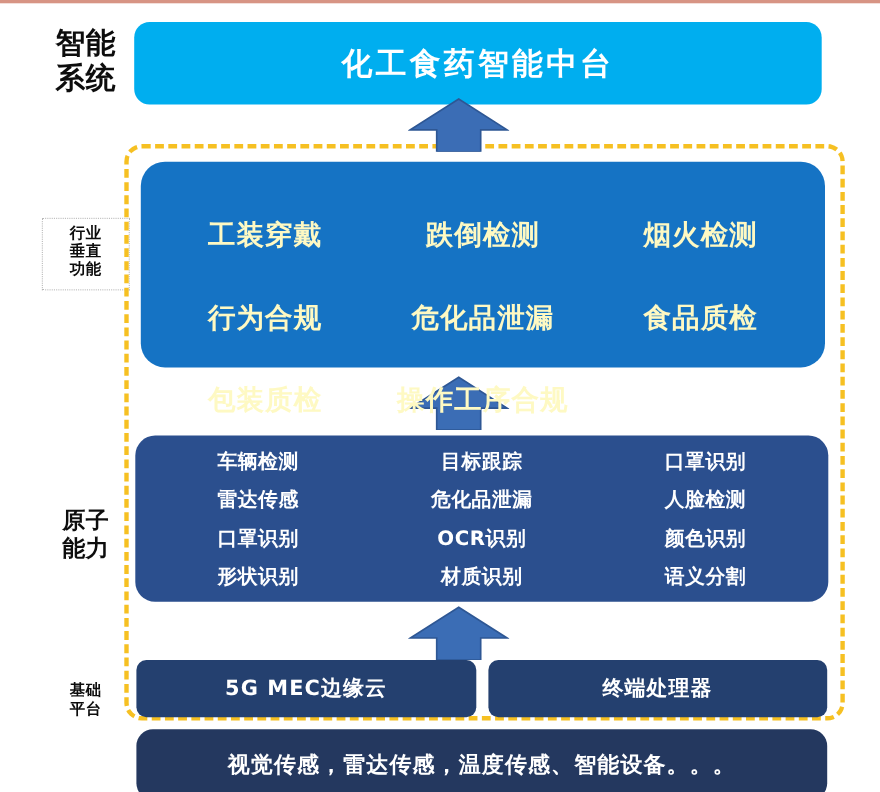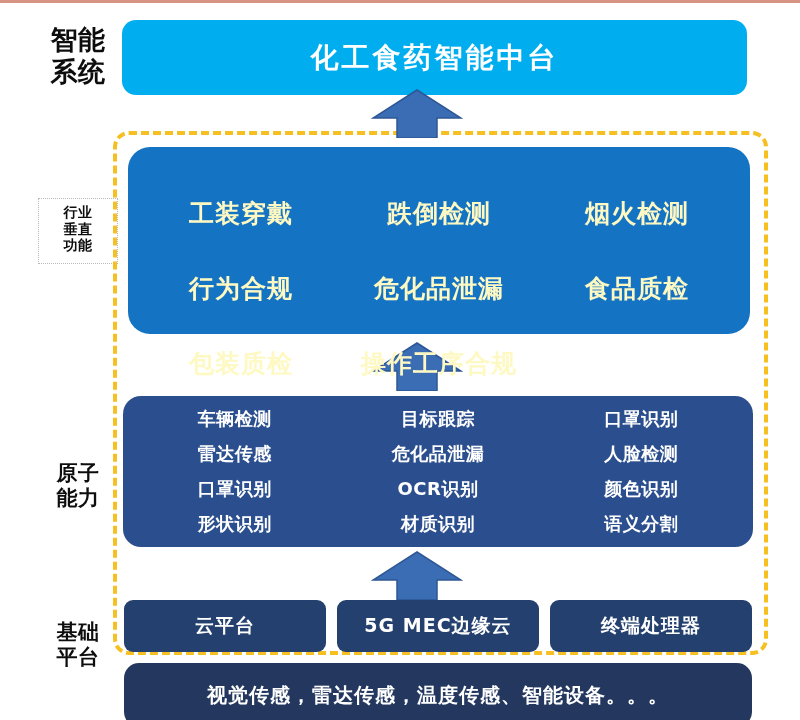--- a/index.html
+++ b/index.html
@@ -52,21 +52,21 @@
     font-family: Liberation Mono, monospace;
   }
   #label-atomic-ability {
     left: 36px; top: 461px;
     width: 84px;
     font-size: 21px;
   }
   #label-base-platform {
     left: 36px; top: 620px;
     width: 84px;
-    font-size: 21px;
+    font-size: 14px;
   }
 
   
   #dashed-frame {
     position: absolute;
     left: 113px; top: 131px;
     width: 655px; height: 524px;
     border: 4px dashed #f6c022;
     border-radius: 16px;
     background: transparent;
@@ -244,20 +244,19 @@
     <div class="cell">人脸检测</div>
     <div class="cell">口罩识别</div>
     <div class="cell">OCR识别</div>
     <div class="cell">颜色识别</div>
     <div class="cell">形状识别</div>
     <div class="cell">材质识别</div>
     <div class="cell">语义分割</div>
   </div>
 
   <div id="row-base-platform">
-    <div class="platform-box">云平台</div>
     <div class="platform-box">5G MEC边缘云</div>
     <div class="platform-box">终端处理器</div>
   </div>
 
   <div id="bar-sensors">视觉传感，雷达传感，温度传感、智能设备。。。</div>
 
 </div>
 
 </body></html>

